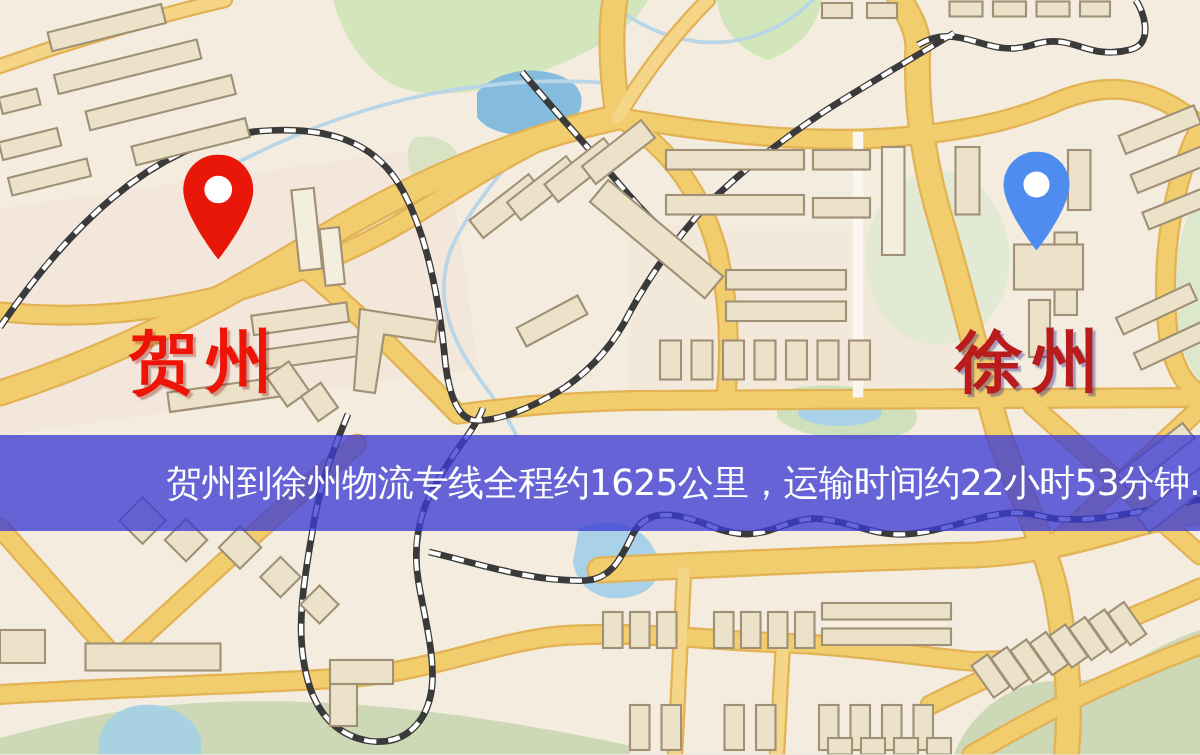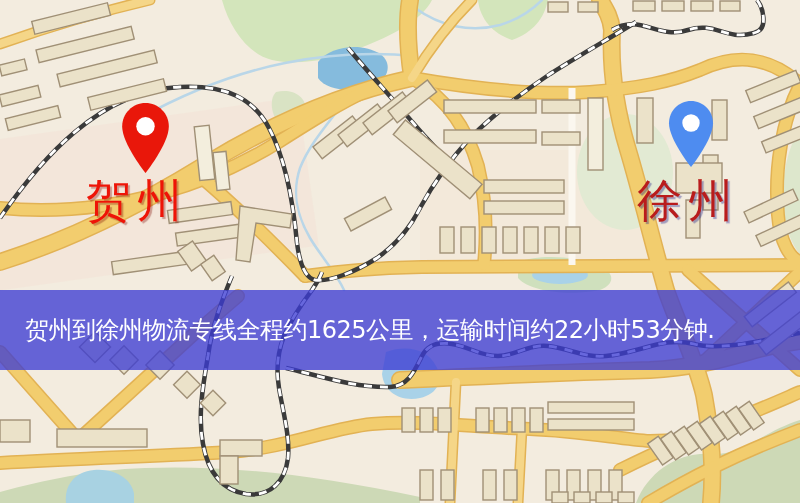--- a/index.html
+++ b/index.html
@@ -6,29 +6,29 @@
   .stage{
     position:relative;width:800px;height:503px;overflow:hidden;
     font-family:"DejaVu Sans","Liberation Sans",sans-serif;
     background:#f3ecdf;
   }
   .map-svg{position:absolute;left:0;top:0;display:block;}
   .pin{position:absolute;display:block;}
   .pin-origin{left:122px;top:103px;}
   .pin-dest{left:668px;top:101px;}
   .city-label{
-    position:absolute;font-weight:400;font-size:45px;line-height:1;
-    letter-spacing:6px;white-space:nowrap;
+    position:absolute;font-weight:700;font-size:45px;line-height:1;
+    letter-spacing:6px;white-space:nowrap;margin-top:40px;
   }
   .city-origin{left:86px;top:178px;color:#ee1407;text-shadow:2px 2px 1px rgba(130,15,5,.35);}
   .city-dest{left:637px;top:178px;color:#b91c1c;text-shadow:2px 2px 1px rgba(10,10,130,.35);}
   .banner{
-    position:absolute;left:0;top:290px;width:800px;height:80px;
+    position:absolute;left:0;top:290px;width:800px;height:64px;
     background:rgba(60,60,211,0.78);
-    display:flex;align-items:center;
+    display:flex;align-items:center;justify-content:flex-end;
   }
   .banner-text{
     color:#ffffff;font-size:24px;letter-spacing:-0.5px;
     padding-left:25px;white-space:nowrap;
   }
 </style>
 </head>
 <body>
 
 <div class="stage">

